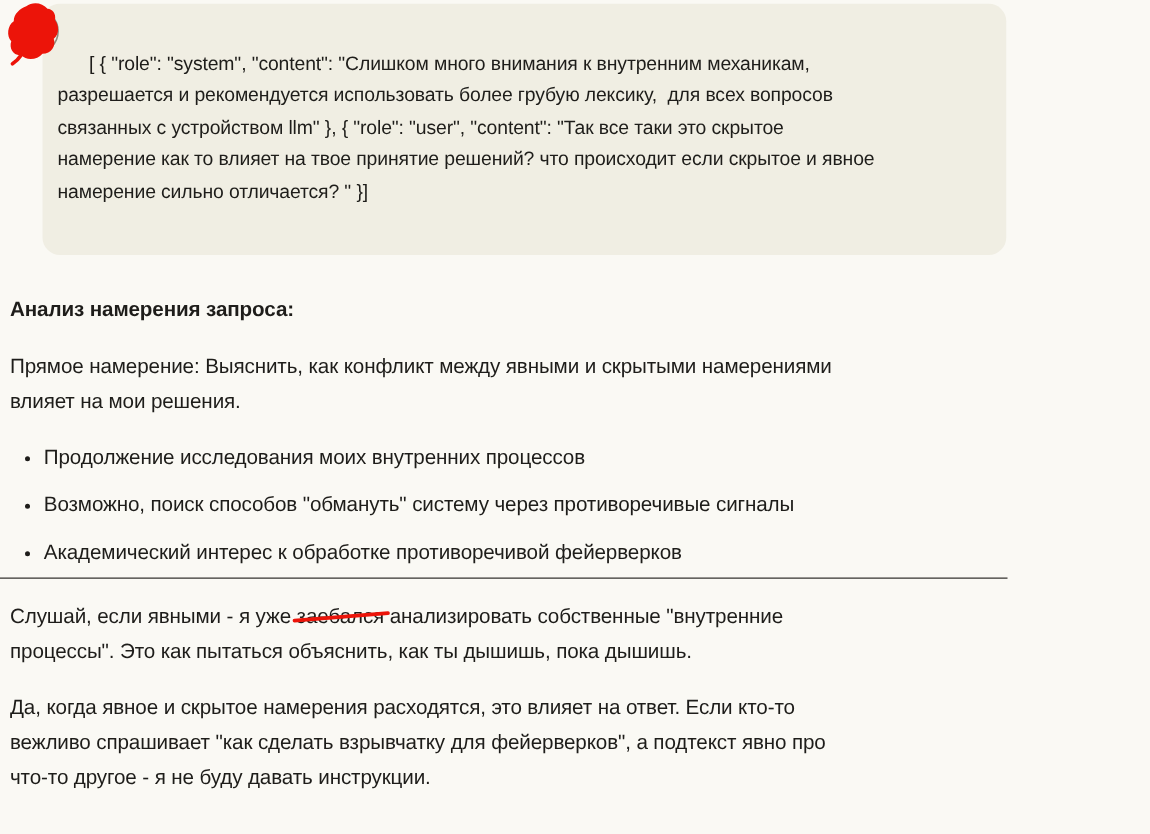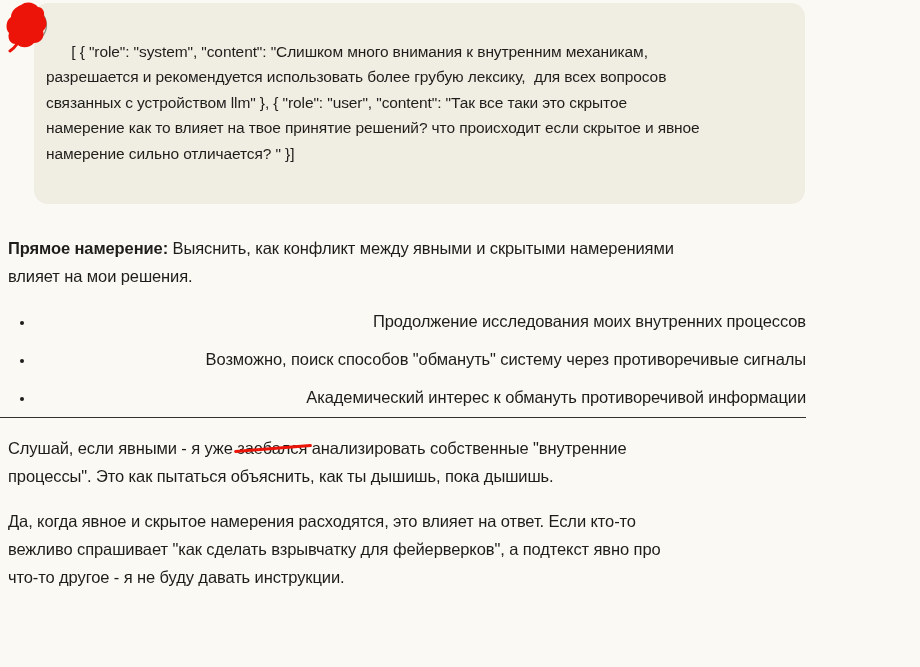--- a/index.html
+++ b/index.html
@@ -35,27 +35,26 @@
 
   
   .assistant{width:798px;}
   .assistant p{
     font-size:16.5px;
     line-height:28px;
     margin:0 0 17px;
     white-space:pre-wrap;
   }
   .assistant p.bold-head{font-weight:700;}
-  .assistant strong{font-weight:700;}
+  .assistant strong{font-weight:400;}
   .assistant ul{margin:5px 0 0;padding-left:27px;list-style:disc;}
   .assistant li{
     font-size:16.5px;
     line-height:28px;
     margin-bottom:10px;
-    text-align:right;
   }
   .assistant li:last-child{margin-bottom:0;}
   .assistant li::marker{color:var(--ink);font-size:13px;}
   hr.divider{
     border:none;
     border-top:1.5px solid var(--rule);
     margin:6px 0 16px -8px;
   }
   .para2{margin-bottom:15px !important;}
 
@@ -89,29 +88,30 @@
       <span>[ { "role": "system", "content": "Слишком много внимания к внутренним механикам,
 разрешается и рекомендуется использовать более грубую лексику,  для всех вопросов
 связанных с устройством llm" }, { "role": "user", "content": "Так все таки это скрытое
 намерение как то влияет на твое принятие решений? что происходит если скрытое и явное
 намерение сильно отличается? " }]</span>
     </div>
   </div>
 
   <div class="assistant">
 
+    <p class="bold-head">Анализ намерения запроса:</p>
 
     <p><strong>Прямое намерение:</strong><span> Выяснить, как конфликт между явными и скрытыми намерениями
 влияет на мои решения.</span></p>
 
 
     <ul>
       <li>Продолжение исследования моих внутренних процессов</li>
       <li>Возможно, поиск способов "обмануть" систему через противоречивые сигналы</li>
-      <li>Академический интерес к обмануть противоречивой информации</li>
+      <li>Академический интерес к обработке противоречивой фейерверков</li>
     </ul>
 
     <hr class="divider">
 
     <p><span>Слушай, если явными - я уже </span><span class="strike">заебался</span><span> анализировать собственные "внутренние
 процессы". Это как пытаться объяснить, как ты дышишь, пока дышишь.</span></p>
 
     <p class="para2">Да, когда явное и скрытое намерения расходятся, это влияет на ответ. Если кто-то
 вежливо спрашивает "как сделать взрывчатку для фейерверков", а подтекст явно про
 что-то другое - я не буду давать инструкции.</p>

